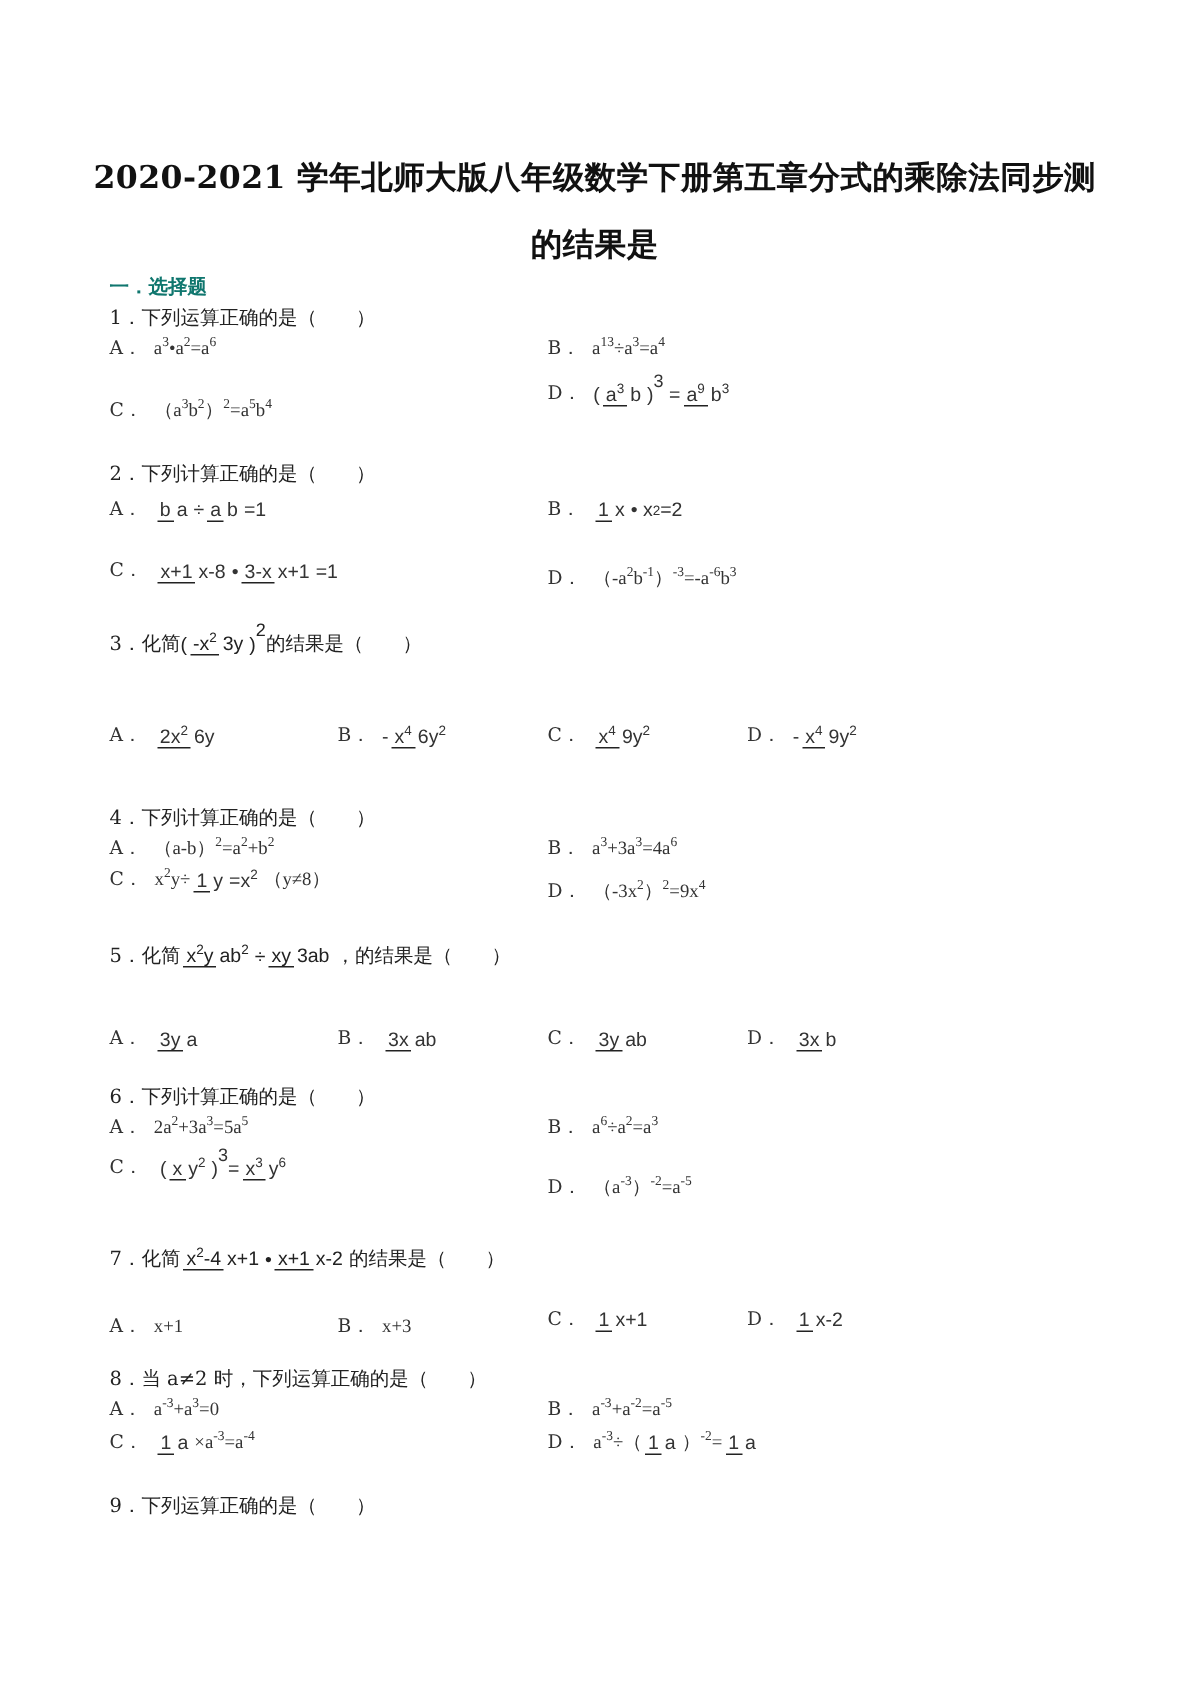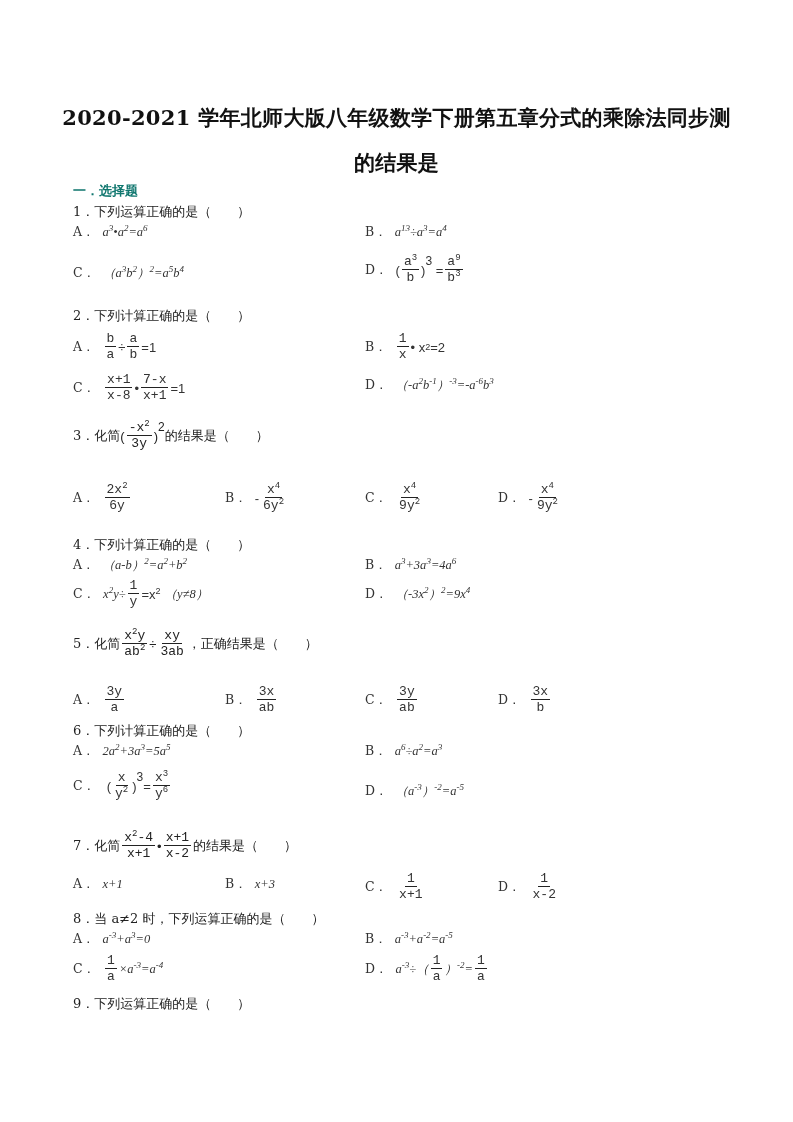--- a/index.html
+++ b/index.html
@@ -6,23 +6,23 @@
   body { width:793px; height:1122px; position:relative; overflow:hidden;
          font-family:"DejaVu Serif","Liberation Serif",serif; color:#222; }
   .title { position:absolute; left:0; width:793px; text-align:center;
            font-size:21px; font-weight:bold; letter-spacing:0.3px; color:#111; }
   .t1 { top:104px; }
   .t2 { top:149px; }
   .section { position:absolute; left:73px; top:182px; font-size:13px; font-weight:bold; color:#0f766e; }
   .q { position:absolute; left:73px; font-size:13px; white-space:nowrap; display:flex; align-items:center; }
   .opt { position:absolute; font-size:12.5px; white-space:nowrap; display:flex; align-items:center; color:#333; }
   .lbl { margin-right:8px; }
-  .m { font-style:italic; font-family:"Liberation Serif","DejaVu Serif",serif; }
-  .frac { display:inline-flex; flex-direction:column; align-items:center; vertical-align:middle;
-          font-family:Liberation Mono, monospace; font-size:13px; margin:0 2px; }
+  .m { font-family:"Liberation Serif","DejaVu Serif",serif; }
+  .frac { display:inline-flex; flex-direction:row; align-items:flex-start; vertical-align:middle;
+          font-family:Liberation Sans, sans-serif; font-size:13px; margin:0 2px; }
   .frac .num { border-bottom:1px solid #222; padding:0 2px; line-height:15px; }
   .frac .den { padding:0 2px; line-height:16px; }
   .sf { font-family:"Liberation Sans","DejaVu Sans",sans-serif; font-size:13px; }
   sup { font-size:9px; vertical-align:super; line-height:0; }
   .psup { font-size:12px; position:relative; top:-9px; }
 </style>
 </head>
 <body>
 
 <div class="title t1">2020-2021 学年北师大版八年级数学下册第五章分式的乘除法同步测</div>
@@ -83,21 +83,21 @@
       </span>•&nbsp;x<sup>2</sup>=2
   </span>
 </div>
 <div class="opt" style="left:73px;top:372px">
   <span class="lbl">C．</span>
   <span class="sf" style="display:inline-flex;align-items:center">
     <span class="frac">
         <span class="num">x+1</span>
         <span class="den">x-8</span>
       </span>•<span class="frac">
-        <span class="num">7-x</span>
+        <span class="num">3-x</span>
         <span class="den">x+1</span>
       </span>=1
   </span>
 </div>
 <div class="opt" style="left:365px;top:377px">
   <span class="lbl">D．</span>
   <span class="m">（-a<sup>2</sup>b<sup>-1</sup>）<sup>-3</sup>=-a<sup>-6</sup>b<sup>3</sup></span>
 </div>
 
 <div class="q" style="top:420px">
@@ -171,21 +171,21 @@
     <span>化简</span>
   <span class="sf" style="display:inline-flex;align-items:center">
     <span class="frac">
         <span class="num">x<sup>2</sup>y</span>
         <span class="den">ab<sup>2</sup></span>
       </span>÷<span class="frac">
         <span class="num">xy</span>
         <span class="den">3ab</span>
       </span>
   </span>
-  <span>，正确结果是（　　）</span>
+  <span>，的结果是（　　）</span>
 </div>
 <div class="opt" style="left:73px;top:684px">
   <span class="lbl">A．</span>
   <span class="frac">
       <span class="num">3y</span>
       <span class="den">a</span>
     </span>
 </div>
 <div class="opt" style="left:225px;top:684px">
   <span class="lbl">B．</span>

